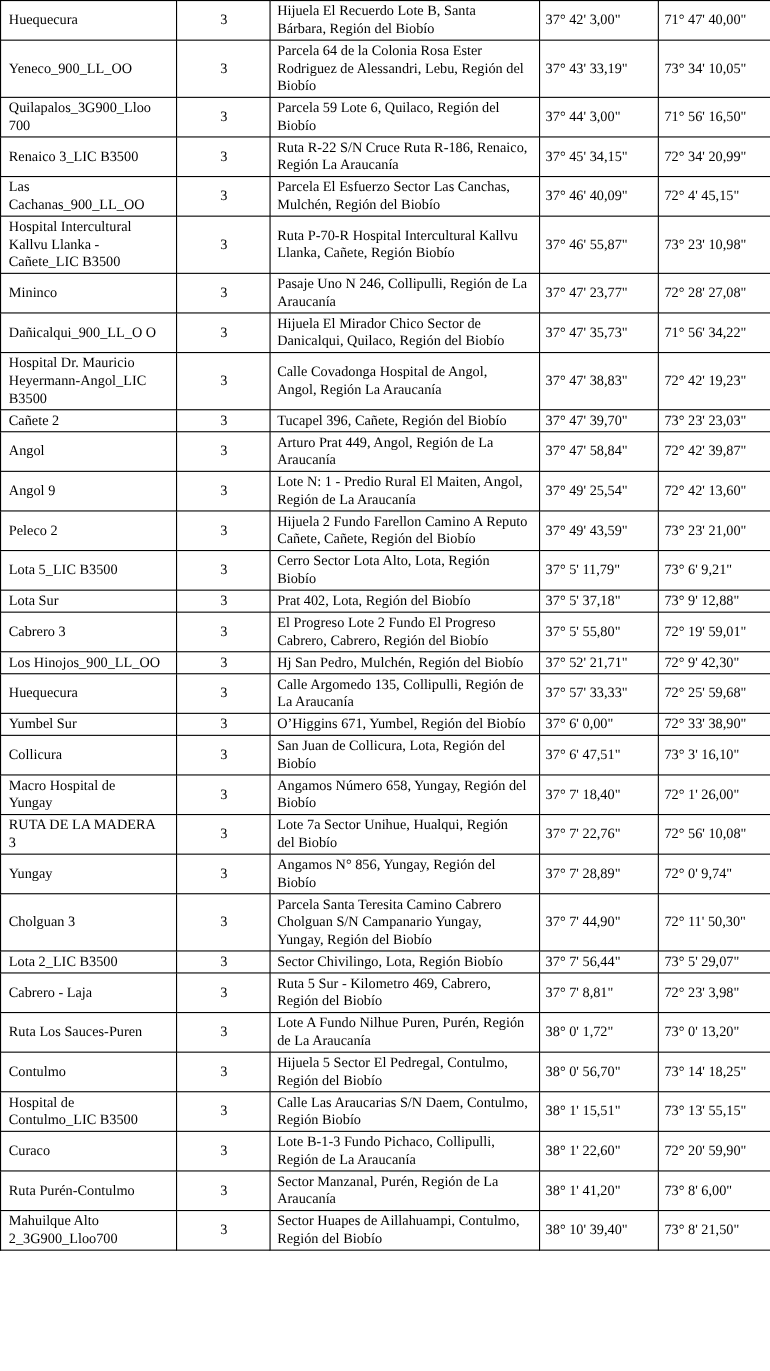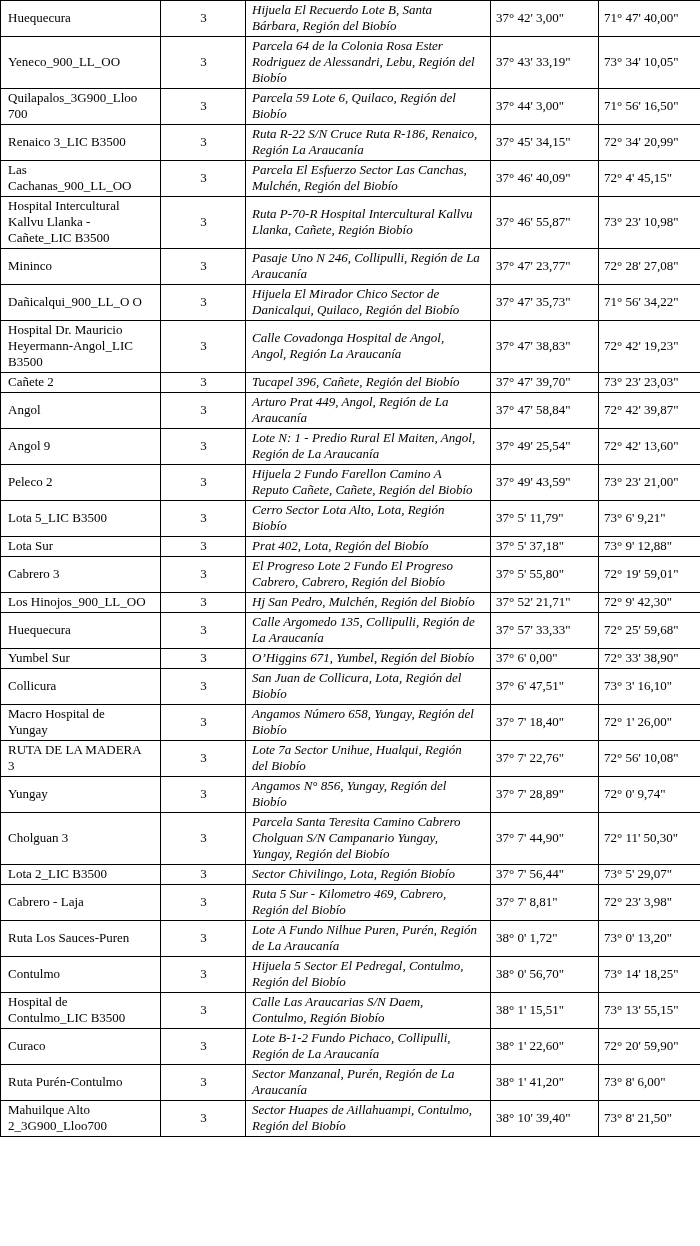--- a/index.html
+++ b/index.html
@@ -35,21 +35,20 @@
   }
   td.col-name {
     padding-left: 7px;
     padding-right: 13px;
   }
   td.col-count {
     text-align: center;
   }
   td.col-address {
     padding-right: 10px;
-    font-style: italic;
   }
   td.col-lat, td.col-lon {
     padding-left: 5px;
   }
 </style>
 </head>
 <body>
 
 <div>
   <table>
@@ -260,21 +259,21 @@
         <tr>
           <td class="col-name">Hospital de Contulmo_LIC B3500</td>
           <td class="col-count">3</td>
           <td class="col-address">Calle Las Araucarias S/N Daem, Contulmo, Región Biobío</td>
           <td class="col-lat">38° 1' 15,51"</td>
           <td class="col-lon">73° 13' 55,15"</td>
         </tr>
         <tr>
           <td class="col-name">Curaco</td>
           <td class="col-count">3</td>
-          <td class="col-address">Lote B-1-2 Fundo Pichaco, Collipulli, Región de La Araucanía</td>
+          <td class="col-address">Lote B-1-3 Fundo Pichaco, Collipulli, Región de La Araucanía</td>
           <td class="col-lat">38° 1' 22,60"</td>
           <td class="col-lon">72° 20' 59,90"</td>
         </tr>
         <tr>
           <td class="col-name">Ruta Purén-Contulmo</td>
           <td class="col-count">3</td>
           <td class="col-address">Sector Manzanal, Purén, Región de La Araucanía</td>
           <td class="col-lat">38° 1' 41,20"</td>
           <td class="col-lon">73° 8' 6,00"</td>
         </tr>

